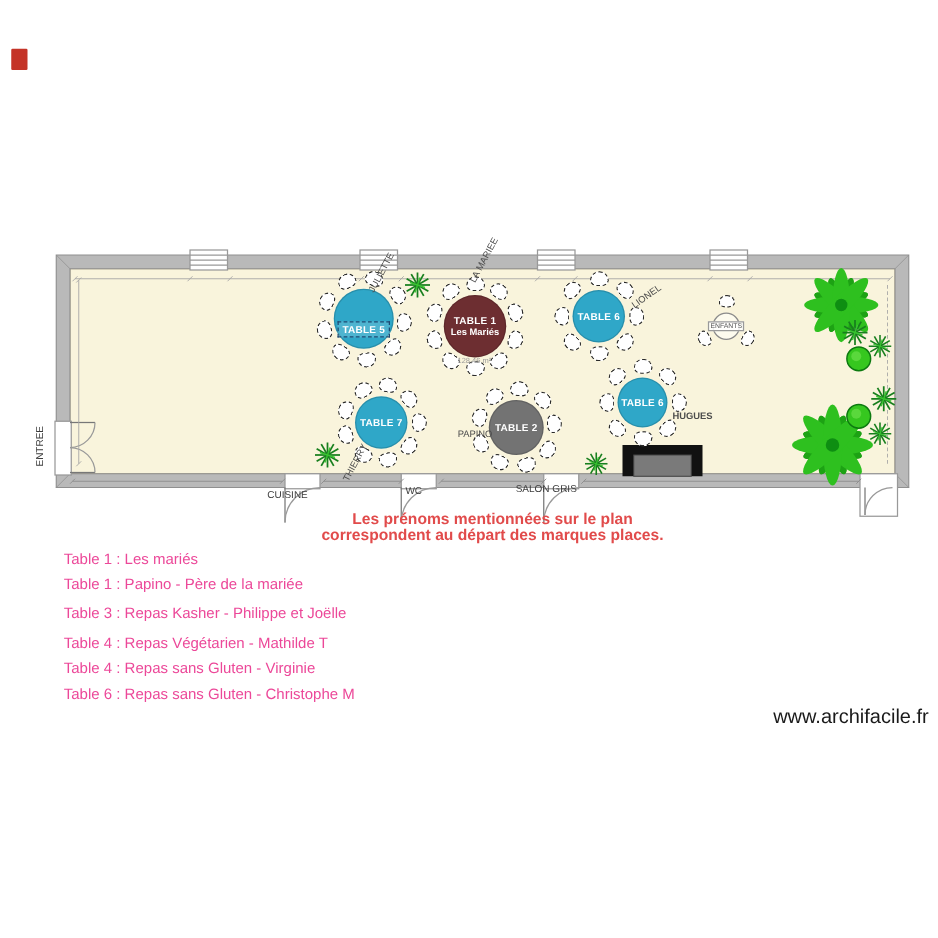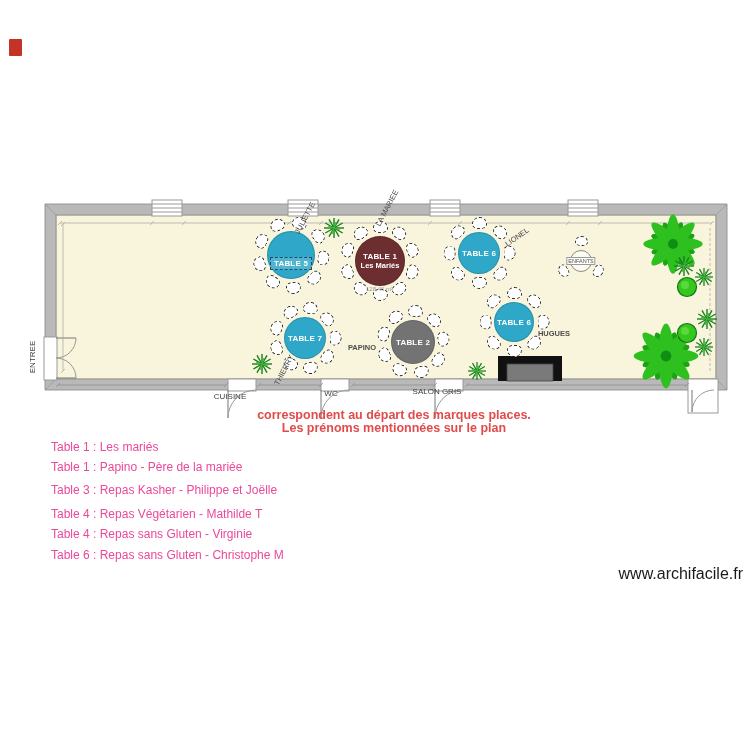--- a/index.html
+++ b/index.html
@@ -277,32 +277,32 @@
       </div>
       <div class="chair" style="width: 13px; height: 10px; left: 574.5px; top: 236px; transform: rotate(0deg);"></div>
       <div class="chair" style="width: 13px; height: 10px; left: 591.821px; top: 266px; transform: rotate(120deg);"></div>
       <div class="chair" style="width: 13px; height: 10px; left: 557.179px; top: 266px; transform: rotate(240deg);"></div>
       <div class="kids" style="left: 570px; top: 250px; height: 22px; width: 22px;"></div>
       <div class="kids-label" style="left: 581px; top: 261px;">ENFANTS</div>
       <div class="pname" style="left: 305px; top: 218px; transform: translate(-50%, -50%) rotate(-62deg);">JULIETTE</div>
       <div class="pname" style="left: 387px; top: 208px; transform: translate(-50%, -50%) rotate(-62deg);">LA MARIEE</div>
       <div class="pname" style="left: 517px; top: 237px; transform: translate(-50%, -50%) rotate(-35deg);">LIONEL</div>
       <div class="pname" style="left: 554px; top: 333px; transform: translate(-50%, -50%) rotate(0deg); font-weight: bold;">HUGUES</div>
-      <div class="pname" style="left: 362px; top: 347px; transform: translate(-50%, -50%) rotate(0deg); font-weight: bold;">PAPINO</div>
+      <div class="pname" style="left: 380px; top: 347px; transform: translate(-50%, -50%) rotate(0deg);">PAPINO</div>
       <div class="pname" style="left: 284px; top: 370px; transform: translate(-50%, -50%) rotate(-62deg);">THIERRY</div>
       <div class="rlabel" style="left: 230px; top: 396px; transform: translate(-50%, -50%) rotate(0deg);">CUISINE</div>
       <div class="rlabel" style="left: 331px; top: 393px; transform: translate(-50%, -50%) rotate(0deg);">WC</div>
       <div class="rlabel" style="left: 437px; top: 391px; transform: translate(-50%, -50%) rotate(0deg);">SALON GRIS</div>
       <div class="rlabel" style="left: 32px; top: 357px; transform: translate(-50%, -50%) rotate(-90deg);">ENTREE</div>
       <div class="room-area" style="left: 366px; top: 286px;">128,46 m²</div>
     </div>
 
   <div id="note">
+      <div style="color: rgb(225, 75, 75);">Les prénoms mentionnées sur le plan</div>
       <div style="color: rgb(225, 75, 75);">correspondent au départ des marques places.</div>
-      <div style="color: rgb(225, 75, 75);">Les prénoms mentionnées sur le plan</div>
     </div>
 
   <div id="legend">
       <div class="legend-item" style="top: 440px;">Table 1 : Les mariés</div>
       <div class="legend-item" style="top: 460px;">Table 1 : Papino - Père de la mariée</div>
       <div class="legend-item" style="top: 483px;">Table 3 : Repas Kasher - Philippe et Joëlle</div>
       <div class="legend-item" style="top: 507px;">Table 4 : Repas Végétarien - Mathilde T</div>
       <div class="legend-item" style="top: 527px; text-align: right;">Table 4 : Repas sans Gluten - Virginie</div>
       <div class="legend-item" style="top: 548px;">Table 6 : Repas sans Gluten - Christophe M</div>
     </div>

